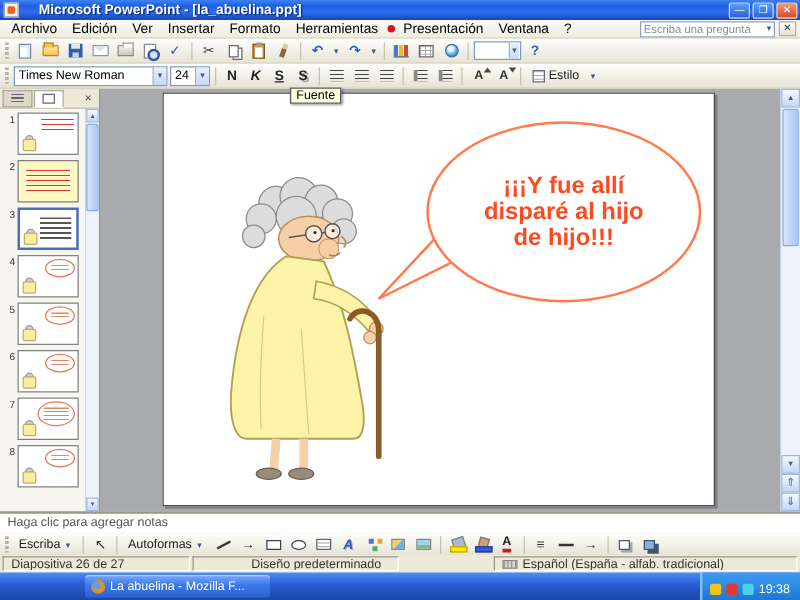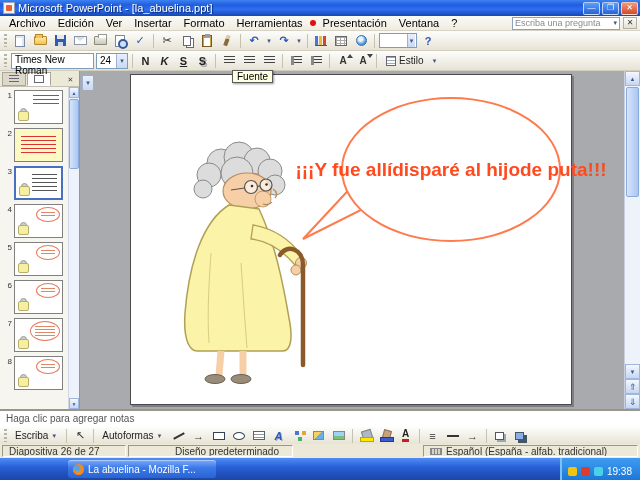--- a/index.html
+++ b/index.html
@@ -4,21 +4,21 @@
 <style>
   * { margin:0; padding:0; box-sizing:border-box; }
   html,body { width:640px; height:480px; overflow:hidden; }
   body { font-family:"Liberation Sans","DejaVu Sans",sans-serif; font-size:11px; background:#ece9d8; position:relative; }
   .screen { width:640px; height:480px; display:flex; flex-direction:column; position:relative; }
 
   
   .titlebar { height:16px; background:linear-gradient(180deg,#3d83f2 0%,#205ede 30%,#2e6ef0 60%,#1647b4 100%); display:flex; align-items:center; padding:0 2px; color:#fff; flex:0 0 auto; }
   .app-ico { width:12px; height:12px; background:#f4f4f4; border:1px solid #9aa4b8; margin:0 3px 0 1px; position:relative; }
   .app-ico::after { content:""; position:absolute; left:2px; top:2px; right:2px; bottom:2px; background:#e8622c; border-radius:1px; }
-  .title-text { flex:1; font-weight:normal; font-size:11px; white-space:nowrap; overflow:hidden; text-shadow:1px 1px 1px #00246e; }
+  .title-text { flex:1; font-weight:bold; font-size:11px; white-space:nowrap; overflow:hidden; text-shadow:1px 1px 1px #00246e;margin-left:13px; }
   .winbtn { width:17px; height:13px; margin-left:2px; border-radius:2px; border:1px solid #ffffffaa; background:linear-gradient(#58a0f8,#2a62d8); color:#fff; font-size:8px; line-height:10px; text-align:center; }
   .winbtn.close { background:linear-gradient(#f09a78,#d5492a); }
 
   
   .menubar { height:15px; background:linear-gradient(#fbfaf7,#efece0); border-bottom:1px solid #d6d2c4; display:flex; align-items:center; padding-left:3px; flex:0 0 auto; }
   .menu-item { padding:0 6px; white-space:nowrap; }
   .rec-dot { width:6px; height:6px; border-radius:50%; background:#e01010; margin:0 1px; }
   .question-box { margin-left:auto; width:108px; height:13px; background:#fff; border:1px solid #8ea0c0; color:#8a8a8a; font-size:9px; display:flex; align-items:center; padding:0 2px; }
   .question-box .dd-arrow { margin-left:auto; font-size:7px; color:#44577a; }
   .mdi-close { width:14px; height:12px; margin:0 3px; border:1px solid #b3afa2; background:linear-gradient(#fdfdfb,#e4e0d2); font-size:8px; line-height:10px; text-align:center; color:#333; }
@@ -49,21 +49,21 @@
   .i-paste::after { content:""; position:absolute; left:2px; top:-2px; width:5px; height:3px; background:#9a9aa8; }
   .i-brush { width:4px; height:11px; background:linear-gradient(#d8c8a8 0 4px,#8a6a3a 4px); transform:rotate(20deg); }
   .i-chart { width:12px; height:10px; border-bottom:1px solid #555; background:linear-gradient(90deg,#4a76d8 0 3px,transparent 3px 4px,#e8b93a 4px 7px,transparent 7px 8px,#c94a3a 8px 11px,transparent 11px); }
   .i-table { width:12px; height:10px; background:#fff; border:1px solid #666; background-image:linear-gradient(#aaa 1px,transparent 1px),linear-gradient(90deg,#aaa 1px,transparent 1px); background-size:4px 3px; }
   .i-globe { width:11px; height:11px; border-radius:50%; border:1px solid #3a6ea5; background:radial-gradient(circle at 40% 35%,#e8f4ff 0 25%,#5aa0e8 60%,#2a6ab8 100%); }
   .zoom-box { width:38px; height:15px; background:#fff; border:1px solid #7f9db9; display:flex; align-items:center; font-size:9px; padding:0 1px; }
   .zoom-box .dd-mini { margin-left:auto; background:linear-gradient(#e8f0fc,#c8d8f4); height:13px; line-height:13px; border-left:1px solid #9db2d5; }
 
   .combo { height:16px; background:#fff; border:1px solid #7f9db9; display:flex; align-items:center; font-size:10px; padding-left:3px; }
   .combo .dd-mini { margin-left:auto; height:14px; line-height:14px; background:linear-gradient(#e8f0fc,#c8d8f4); border-left:1px solid #9db2d5; width:11px; }
-  .font-box { width:83px;flex-direction:column; }
+  .font-box { width:123px; }
   .size-box { width:32px; }
   .fmt { width:17px; height:16px; display:inline-flex; align-items:center; justify-content:center; font-size:11px; font-weight:bold; color:#222; }
   .fmt.it { font-style:italic; }
   .fmt.un { text-decoration:underline; }
   .fmt.sh { text-shadow:1.5px 1.5px 0 #aaa; }
   .i-align { width:11px; height:9px; background:repeating-linear-gradient(180deg,#444 0 1px,transparent 1px 3px); }
   .i-list { width:11px; height:9px; background:repeating-linear-gradient(180deg,#444 0 1px,transparent 1px 3px); border-left:3px solid #888; }
   .fontsz { position:relative; font-size:10px; font-weight:bold; }
   .fontsz::after { content:""; position:absolute; right:-1px; top:1px; border-left:3px solid transparent; border-right:3px solid transparent; }
   .fontsz.up::after { border-bottom:4px solid #444; }
@@ -99,21 +99,21 @@
   .t-title-red { position:absolute; right:3px; top:4px; width:26px; height:12px; background:repeating-linear-gradient(180deg,#d33 0 1px,transparent 1px 4px); }
 
   .pscroll { width:11px; background:#eef3fb; border-left:1px solid #d0d6e4; display:flex; flex-direction:column; flex:0 0 auto; }
   .sbtn { height:11px; background:linear-gradient(#f4f8ff,#c6d6f2); border:1px solid #9fb6dd; color:#3a5a9c; font-size:5px; display:flex; align-items:center; justify-content:center; flex:0 0 auto; }
   .pthumb { height:70px; margin:1px 0; background:linear-gradient(90deg,#d7e4fb,#aac6f0); border:1px solid #8aaade; border-radius:2px; }
   .sspacer { flex:1; }
 
   .slide-area { flex:1; position:relative; }
   .slide { position:absolute; left:50px; top:3px; width:442px; height:331px; background:#fff; border:1px solid #4a4a4a; box-shadow:2px 2px 0 #7e7f82; }
 
-  .bubble { position:absolute; left:210px; top:22px; width:220px; height:145px; border:2px solid #ff7a4d; border-radius:50%; background:#fff; display:flex; flex-direction:row; align-items:center; justify-content:center; z-index:2; }
+  .bubble { position:absolute; left:210px; top:22px; width:220px; height:145px; border:2px solid #ff7a4d; border-radius:50%; background:#fff; display:flex; flex-direction:column; align-items:center; justify-content:center; z-index:2; }
   .bubble-line { color:#ff4a1f; font-weight:bold; font-size:19px; line-height:1.12; white-space:nowrap; }
   .bubble-tail { position:absolute; left:168px; top:100px; width:80px; height:72px; z-index:1; }
 
   .vscroll { position:absolute; right:0; top:0; bottom:0; width:16px; background:#eef3fb; border-left:1px solid #c8d0e0; display:flex; flex-direction:column; }
   .vscroll .sbtn { height:15px; font-size:6px; }
   .vthumb { height:110px; margin:1px 1px; background:linear-gradient(90deg,#d7e4fb,#aac6f0); border:1px solid #8aaade; border-radius:2px; }
   .nav-btn { height:15px; background:linear-gradient(#f4f8ff,#c6d6f2); border:1px solid #9fb6dd; color:#3a5a9c; font-size:9px; display:flex; align-items:center; justify-content:center; flex:0 0 auto; }
 
   
   .notes { height:17px; background:#fff; border-top:2px solid #9a968a; display:flex; align-items:center; padding-left:6px; font-size:10px; color:#555; flex:0 0 auto; }
@@ -136,23 +136,23 @@
   .i-linec::before { content:""; position:absolute; left:3px; top:0; width:6px; height:7px; background:#caa27a; border:1px solid #876; transform:rotate(15deg); }
   .i-linec::after { content:""; position:absolute; left:0; bottom:0; width:12px; height:3px; background:#3a5ad0; border:1px solid #223a90; }
   .i-fontc { font-size:10px; font-weight:bold; color:#222; border-bottom:3px solid #c02020; line-height:10px; }
   .i-dash { width:12px; height:0; border-top:2px dashed #333; }
   .i-shadow { width:9px; height:8px; background:#fff; border:1px solid #556; box-shadow:2px 2px 0 #9aa; }
   .i-3d { width:9px; height:8px; background:#8ab0e8; border:1px solid #456; box-shadow:3px 3px 0 #456; }
 
   
   .statusbar { height:14px; background:#ece9d8; display:flex; align-items:stretch; padding:1px 2px; gap:2px; font-size:10px; color:#333; flex:0 0 auto; }
   .scell { border:1px solid; border-color:#9a968a #fff #fff #9a968a; padding:0 6px; display:flex; align-items:center; white-space:nowrap; overflow:hidden; }
-  .scell.c1 { width:124px; }
+  .scell.c1 { width:150px; }
   .scell.c2 { width:165px;padding-left:46px; }
-  .scell.c3 { margin-left:auto; width:215px; gap:4px; }
+  .scell.c3 { margin-left:auto; width:243px; gap:4px; }
   .kbd-ico { width:12px; height:7px; background:#d8d4c8; border:1px solid #888; background-image:linear-gradient(90deg,#888 1px,transparent 1px); background-size:3px 100%; flex:0 0 auto; }
 
   
   .taskbar { height:22px; background:linear-gradient(#4f8df5,#2a61d8 40%,#2152bd 70%,#1c47a8); display:flex; align-items:center; gap:4px; flex:0 0 auto; }
   .start { height:14px; width:64px; background:linear-gradient(#8cd47f,#43a038 45%,#2e8226); border-radius:0 10px 10px 0; display:flex; align-items:center; gap:3px; padding:0 10px 0 4px; color:#fff; font-weight:bold; font-style:italic; font-size:13px; text-shadow:1px 1px 1px #1a4d16; box-shadow:inset 0 1px 1px #d8f8c8; flex:0 0 auto;margin-top:38px; }
   .winflag { width:13px; height:12px; display:grid; grid-template-columns:5px 5px; grid-template-rows:5px 5px; gap:1px; transform:skewY(-8deg); }
   .winflag span:nth-child(1){background:#e84c3d;} .winflag span:nth-child(2){background:#7ac043;}
   .winflag span:nth-child(3){background:#45a0e6;} .winflag span:nth-child(4){background:#f5c518;}
   .task { height:18px; width:148px; border-radius:3px; display:flex; align-items:center; gap:4px; padding:0 5px; color:#fff; font-size:10px; white-space:nowrap; overflow:hidden; background:linear-gradient(#7cabf8,#3a78e8 45%,#2a64d4); box-shadow:inset 0 1px 0 #ffffff66; flex:0 0 auto; }
   .task.active { background:linear-gradient(#1e4da4,#173e8c); box-shadow:inset 1px 1px 2px #00000088; }
@@ -430,21 +430,21 @@
           <ellipse cx="90" cy="246" rx="10" ry="4.5" fill="#9a8c7a" stroke="#6b5f4f" stroke-width="1"></ellipse>
         </svg>
 
         <svg class="bubble-tail" viewBox="0 0 80 72">
           <path d="M58,6 L4,64 L64,34 Z" fill="#ffffff" stroke="#ff7a4d" stroke-width="2"></path>
         </svg>
 
         <div class="bubble">
           <span class="bubble-line">¡¡¡Y fue allí</span>
           <span class="bubble-line">disparé al hijo</span>
-          <span class="bubble-line">de puta!!!</span>
+          <span class="bubble-line">de hijo!!!</span>
         </div>
       </div>
 
       <div class="vscroll">
         <span class="sbtn">▲</span>
         <span class="vthumb"></span>
         <span class="sspacer"></span>
         <span class="sbtn">▼</span>
         <span class="nav-btn">⇑</span>
         <span class="nav-btn">⇓</span>

